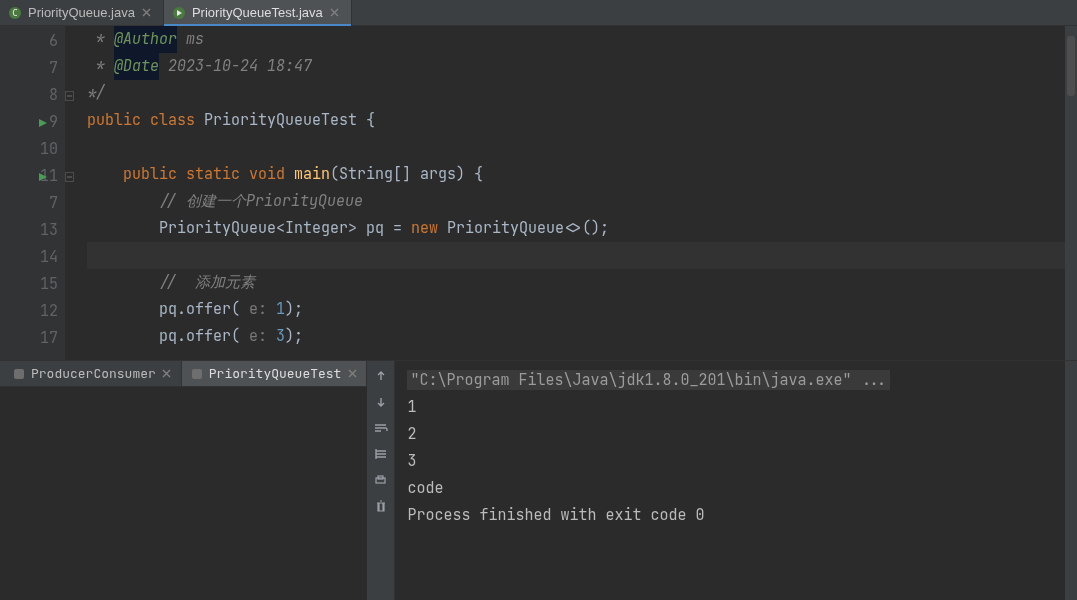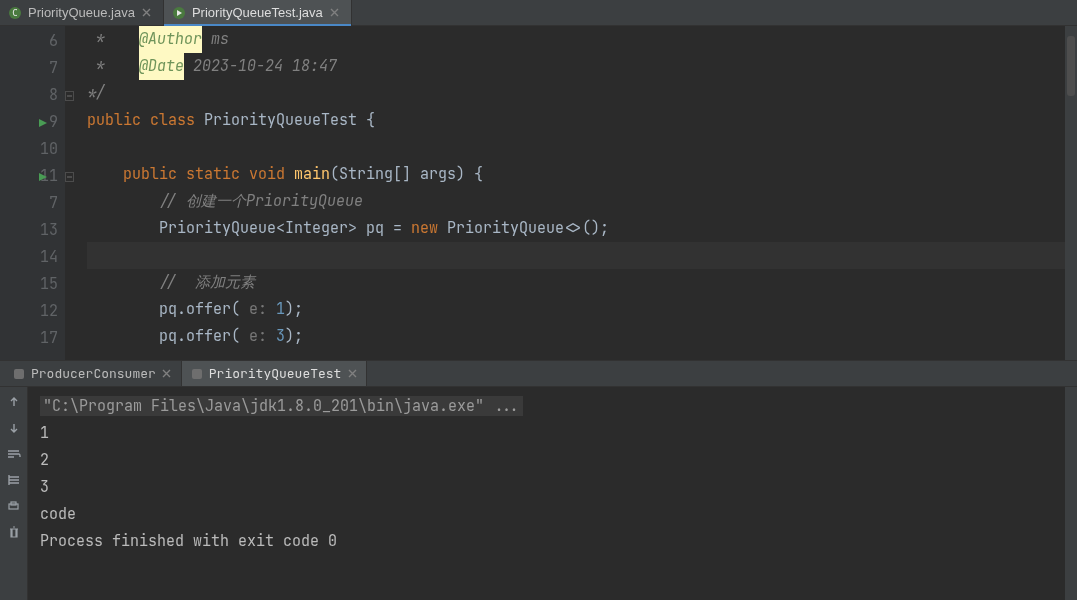--- a/index.html
+++ b/index.html
@@ -84,35 +84,35 @@
     overflow:hidden;
   }
   .code-line {
     height:27px; white-space:pre;
     display:flex; align-items:center;
   }
   .code-line.caret { background:#323232; }
   .kw { color:#cc7832; }
   .cm { color:#808080; font-style:italic; }
   .cmk { color:#808080; font-style:italic; }
-  .ann { color:#6f945a; font-style:italic; background:#fef9c3;margin-left:25px; }
+  .ann { color:#6f945a; font-style:italic; background:#0f172a; }
   .fn { color:#ffc66d; }
   .str, .op, .pn { color:#a9b7c6; }
   .num { color:#6897bb; }
   .hint { color:#787878; font-style:normal; }
   .editor-scrollbar {
     position:absolute; right:0; top:0; width:12px; height:100%;
     background:linear-gradient(#3c3f41,#3c3f41);
   }
   .editor-scrollbar .thumb {
     position:absolute; left:2px; width:8px; top:10px; height:60px; background:#4e4e4e; border-radius:3px;
   }
   
   .runwin {
-    display:flex; flex-direction:column;
+    display:flex; flex-direction:row;
     height:240px;
     border-top:1px solid #323232;
     background:#2b2b2b;
     font-family:"JetBrains Mono","Consolas",monospace;
   }
   .run-tabs {
     display:flex; align-items:center;
     height:26px; background:#3c3f41;
     border-bottom:1px solid #323232;
     padding-left:4px;

